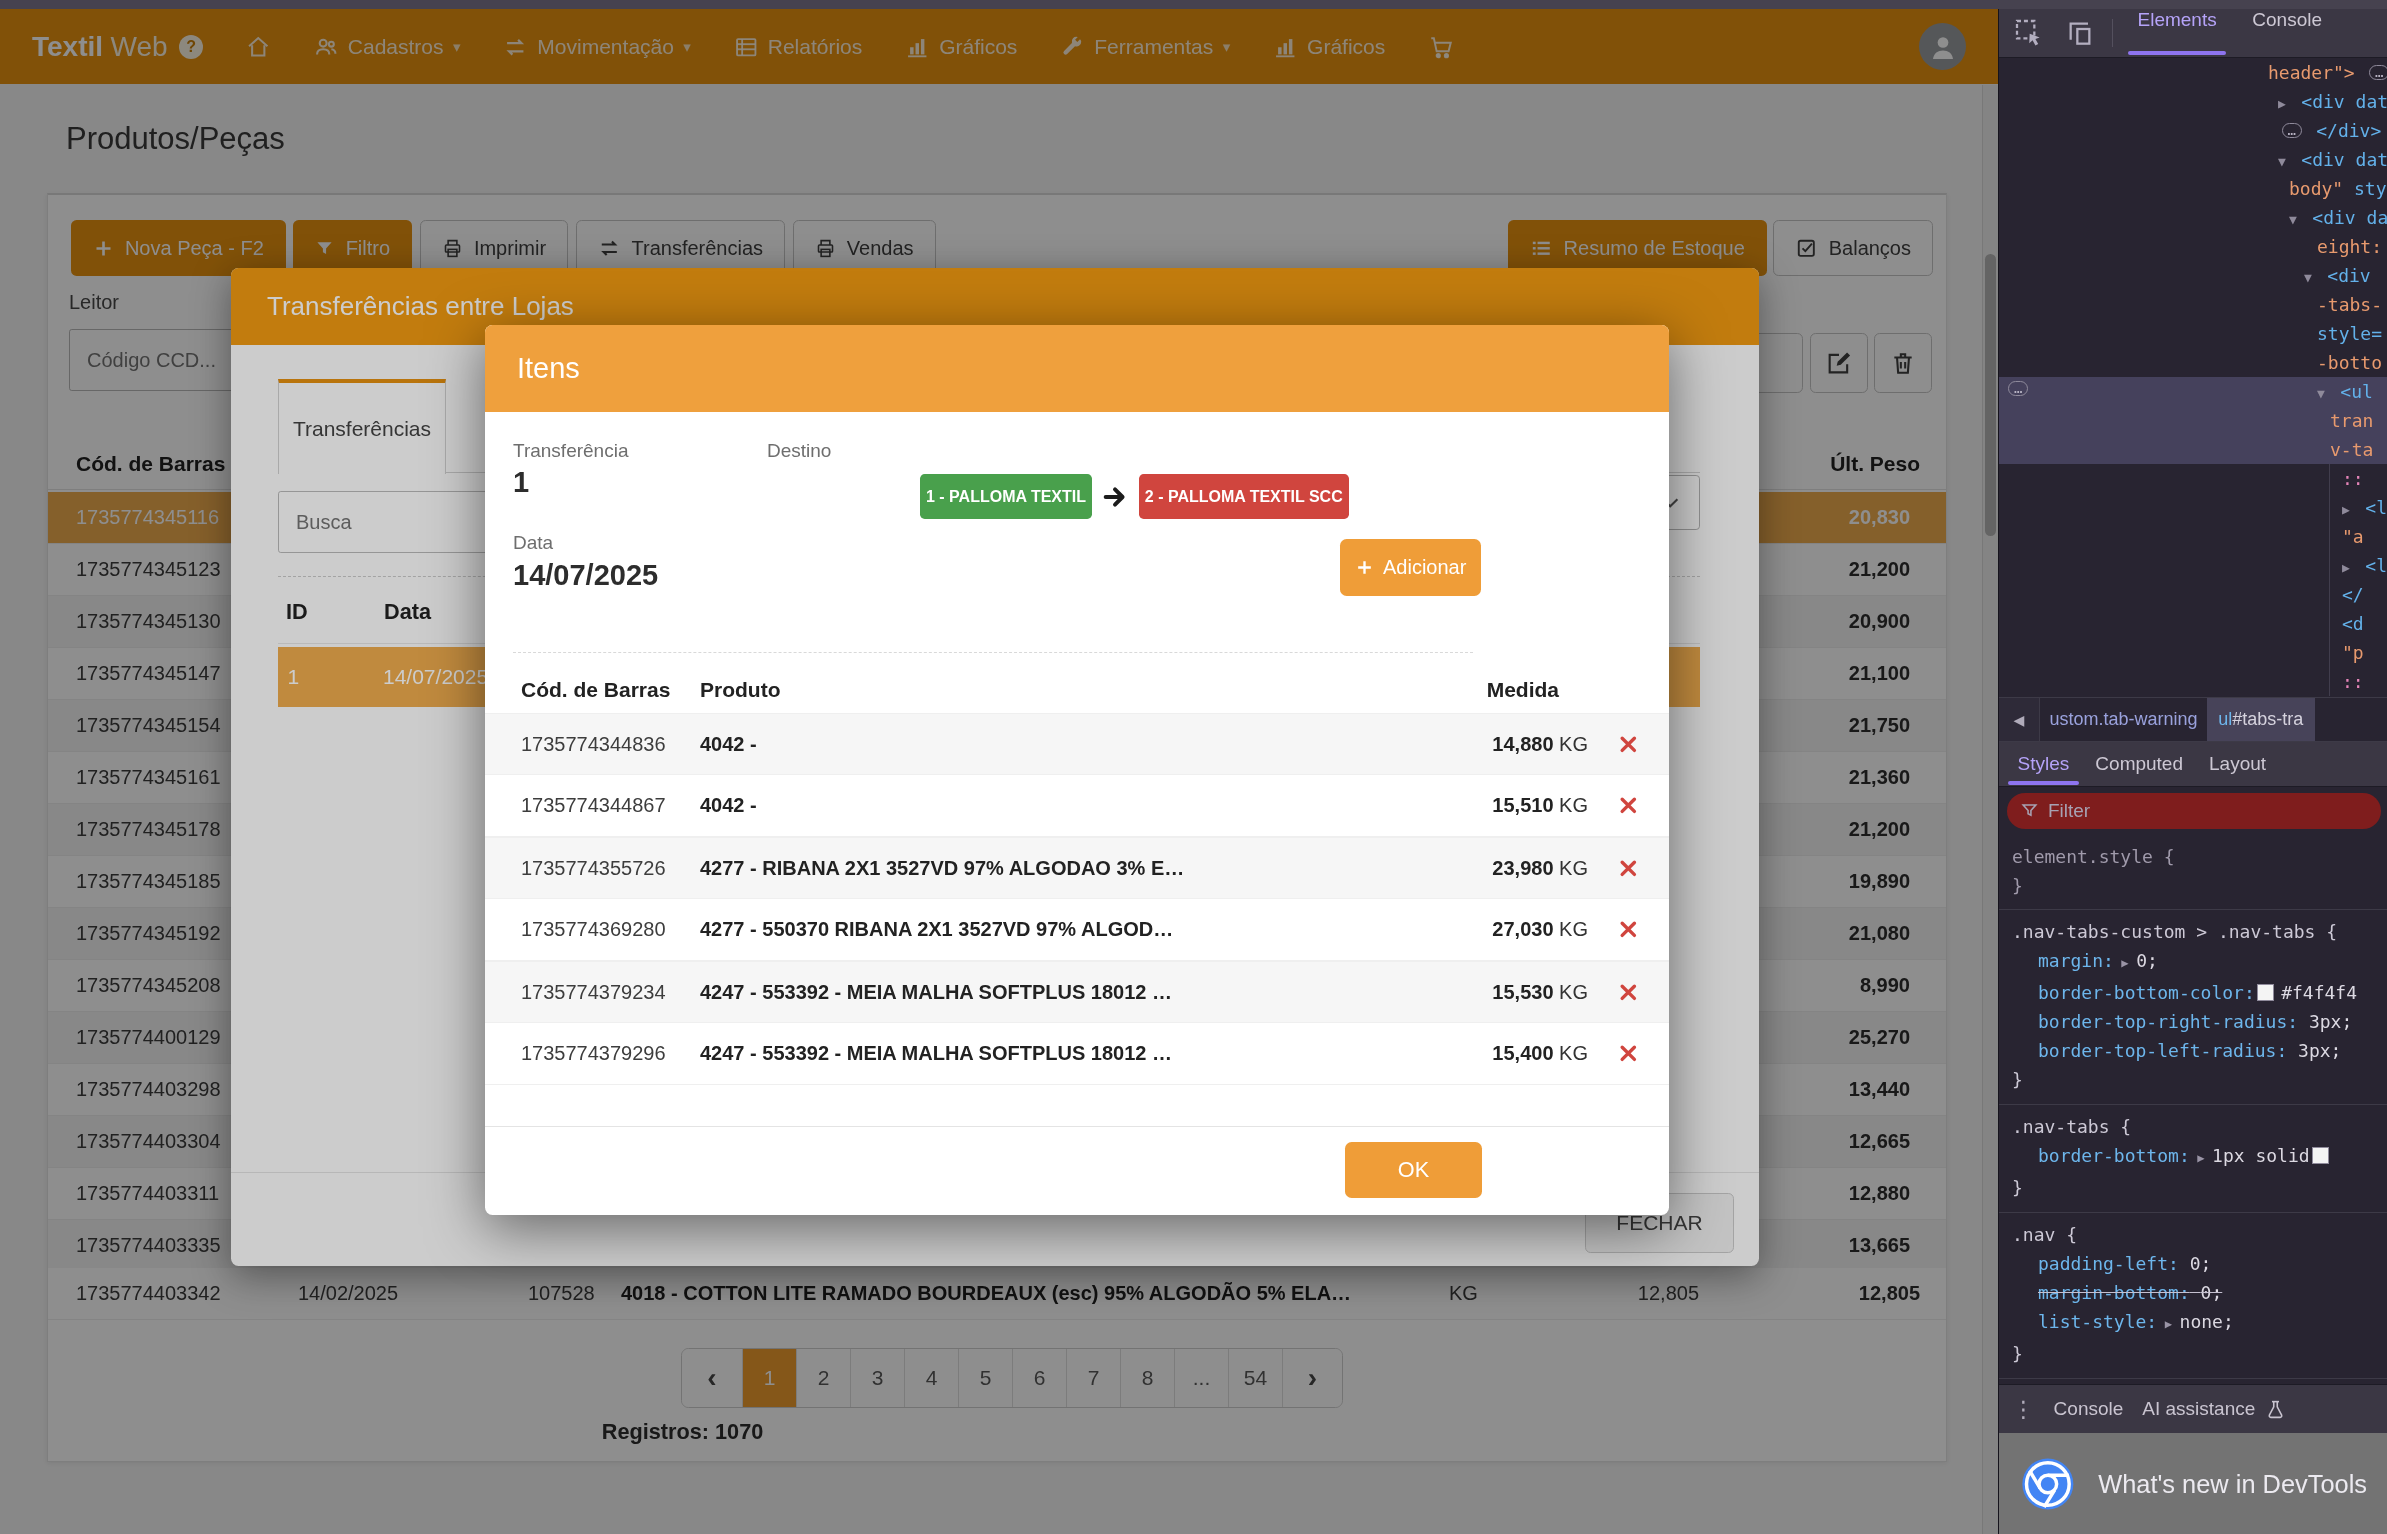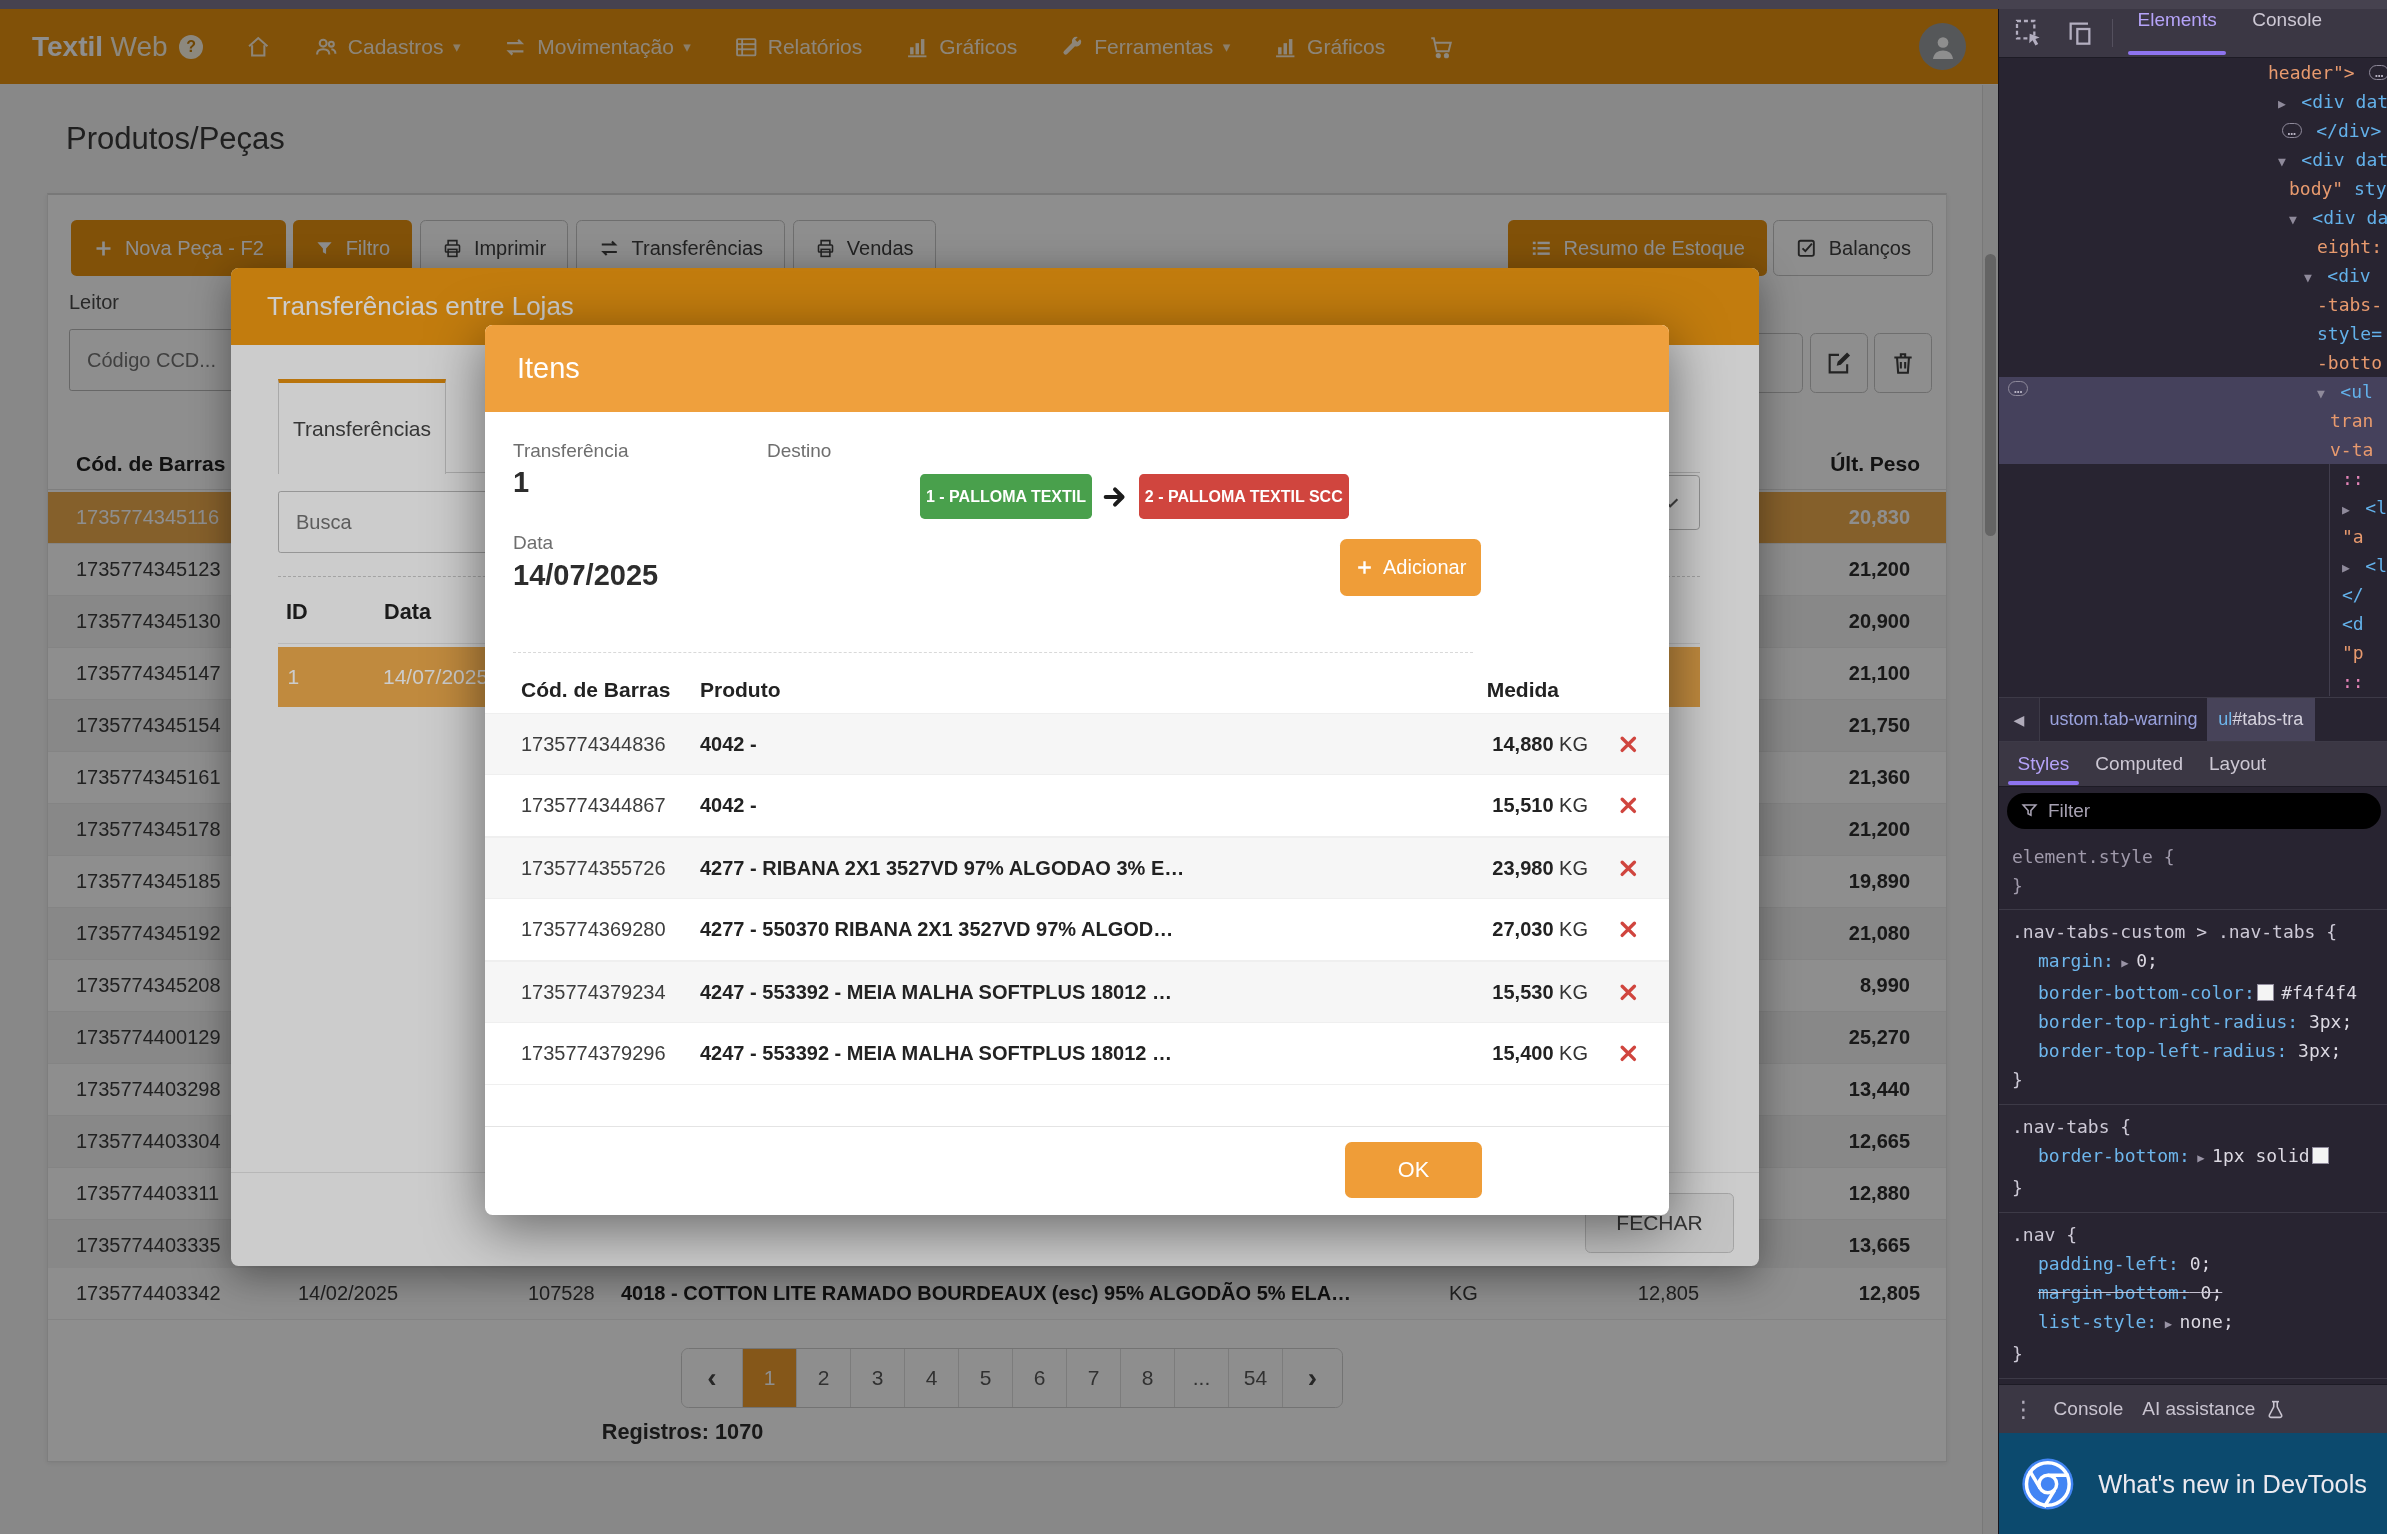--- a/index.html
+++ b/index.html
@@ -130,33 +130,33 @@
 .dt-crumbs{position:absolute;left:0;top:697px;width:100%;height:45px;background:#282431;border-top:0.9px solid #3d3a47;border-bottom:0.9px solid #3d3a47;display:flex;align-items:center;font-size:18px}
 .crumb-nav{width:41px;height:100%;display:flex;align-items:center;justify-content:center;border-right:0.9px solid #3d3a47;color:#b0abba;cursor:pointer;font-size:14px;background:#2e2a38}
 .crumb1{padding:0 9.4px;color:#9aa2dd;white-space:nowrap;cursor:pointer}
 .crumb2{height:100%;display:flex;align-items:center;padding:0 11.3px;background:#474359;white-space:nowrap;cursor:pointer}
 .crumb2 .ctag{color:#6db6ec}.crumb2 .cid{color:#d6d3de}
 .dt-stabs{position:absolute;left:0;top:742px;width:100%;height:45px;background:#3b3744;border-bottom:0.9px solid #1d1b25;display:flex;align-items:center;padding-left:5.6px}
 .stab{position:relative;height:45px;display:flex;align-items:center;padding:0 13px;font-size:19px;color:#cdc8d4;cursor:pointer}
 .stab.active{color:#b5a3f8}
 .stab.active::after{content:"";position:absolute;left:3.8px;right:3.8px;bottom:1.9px;height:3.8px;border-radius:2.8px;background:#8e74f0}
 .dt-filter{position:absolute;left:0;top:787px;width:100%;height:47px;background:#282431;display:flex;align-items:center;padding:0 7.5px}
-.fpill{flex:1;height:36px;background:#000000;border-radius:18px;display:flex;align-items:center;padding:0 13px;gap:9.4px;color:#a7a1b2;font-size:19px;cursor:text}
+.fpill{flex:1;height:36px;background:#7f1d1d;border-radius:18px;display:flex;align-items:center;padding:0 13px;gap:9.4px;color:#a7a1b2;font-size:19px;cursor:text}
 .dt-styles{position:absolute;left:0;top:834px;width:100%;height:550px;overflow:hidden;font-family:"DejaVu Sans Mono",monospace;font-size:18px;line-height:29px}
 .sblock{padding:7.5px 0 9.4px 13px;border-bottom:0.9px solid #3d3a47;white-space:nowrap}
 .sel-grey{color:#a09aab}.selr{color:#cdc9d6}
 .propline{padding-left:26px;white-space:nowrap}
 .prop{color:#6db6ec}.val{color:#dcd9e2}
 .strike{text-decoration:line-through;text-decoration-color:#c5c0d0}
 .exp{color:#9a94a6;font-size:12.2px;margin:0 7.5px}
 .swatch{display:inline-block;width:17px;height:17px;background:#f4f4f4;border:0.9px solid #8f8a9b;vertical-align:-1.9px;margin:0 7.5px 0 1.9px}
 .dt-drawer{position:absolute;left:0;top:1384px;width:100%;height:49px;background:#3b3744;border-top:0.9px solid #1d1b25;display:flex;align-items:center;gap:19px;padding:0 13px}
 .ddots{color:#b0abba;font-size:22.6px;cursor:pointer}
 .dlabel{font-size:19px;color:#c9c4d0;cursor:pointer;display:flex;align-items:center;gap:9.4px}
-.dt-whatsnew{position:absolute;left:0;top:1433px;width:100%;height:102px;background:#0c4a6e;display:flex;align-items:center;gap:22.6px;padding:0 21px;overflow:hidden}
+.dt-whatsnew{position:absolute;left:0;top:1433px;width:100%;height:102px;background:#737373;display:flex;align-items:center;gap:22.6px;padding:0 21px;overflow:hidden}
 .wn-text{font-size:25.4px;color:#eceaf0;white-space:nowrap}
 </style>
 </head>
 <body>
 
 <div class="stage">
   <div class="chrome-strip"></div>
 
   <div class="main">
 

